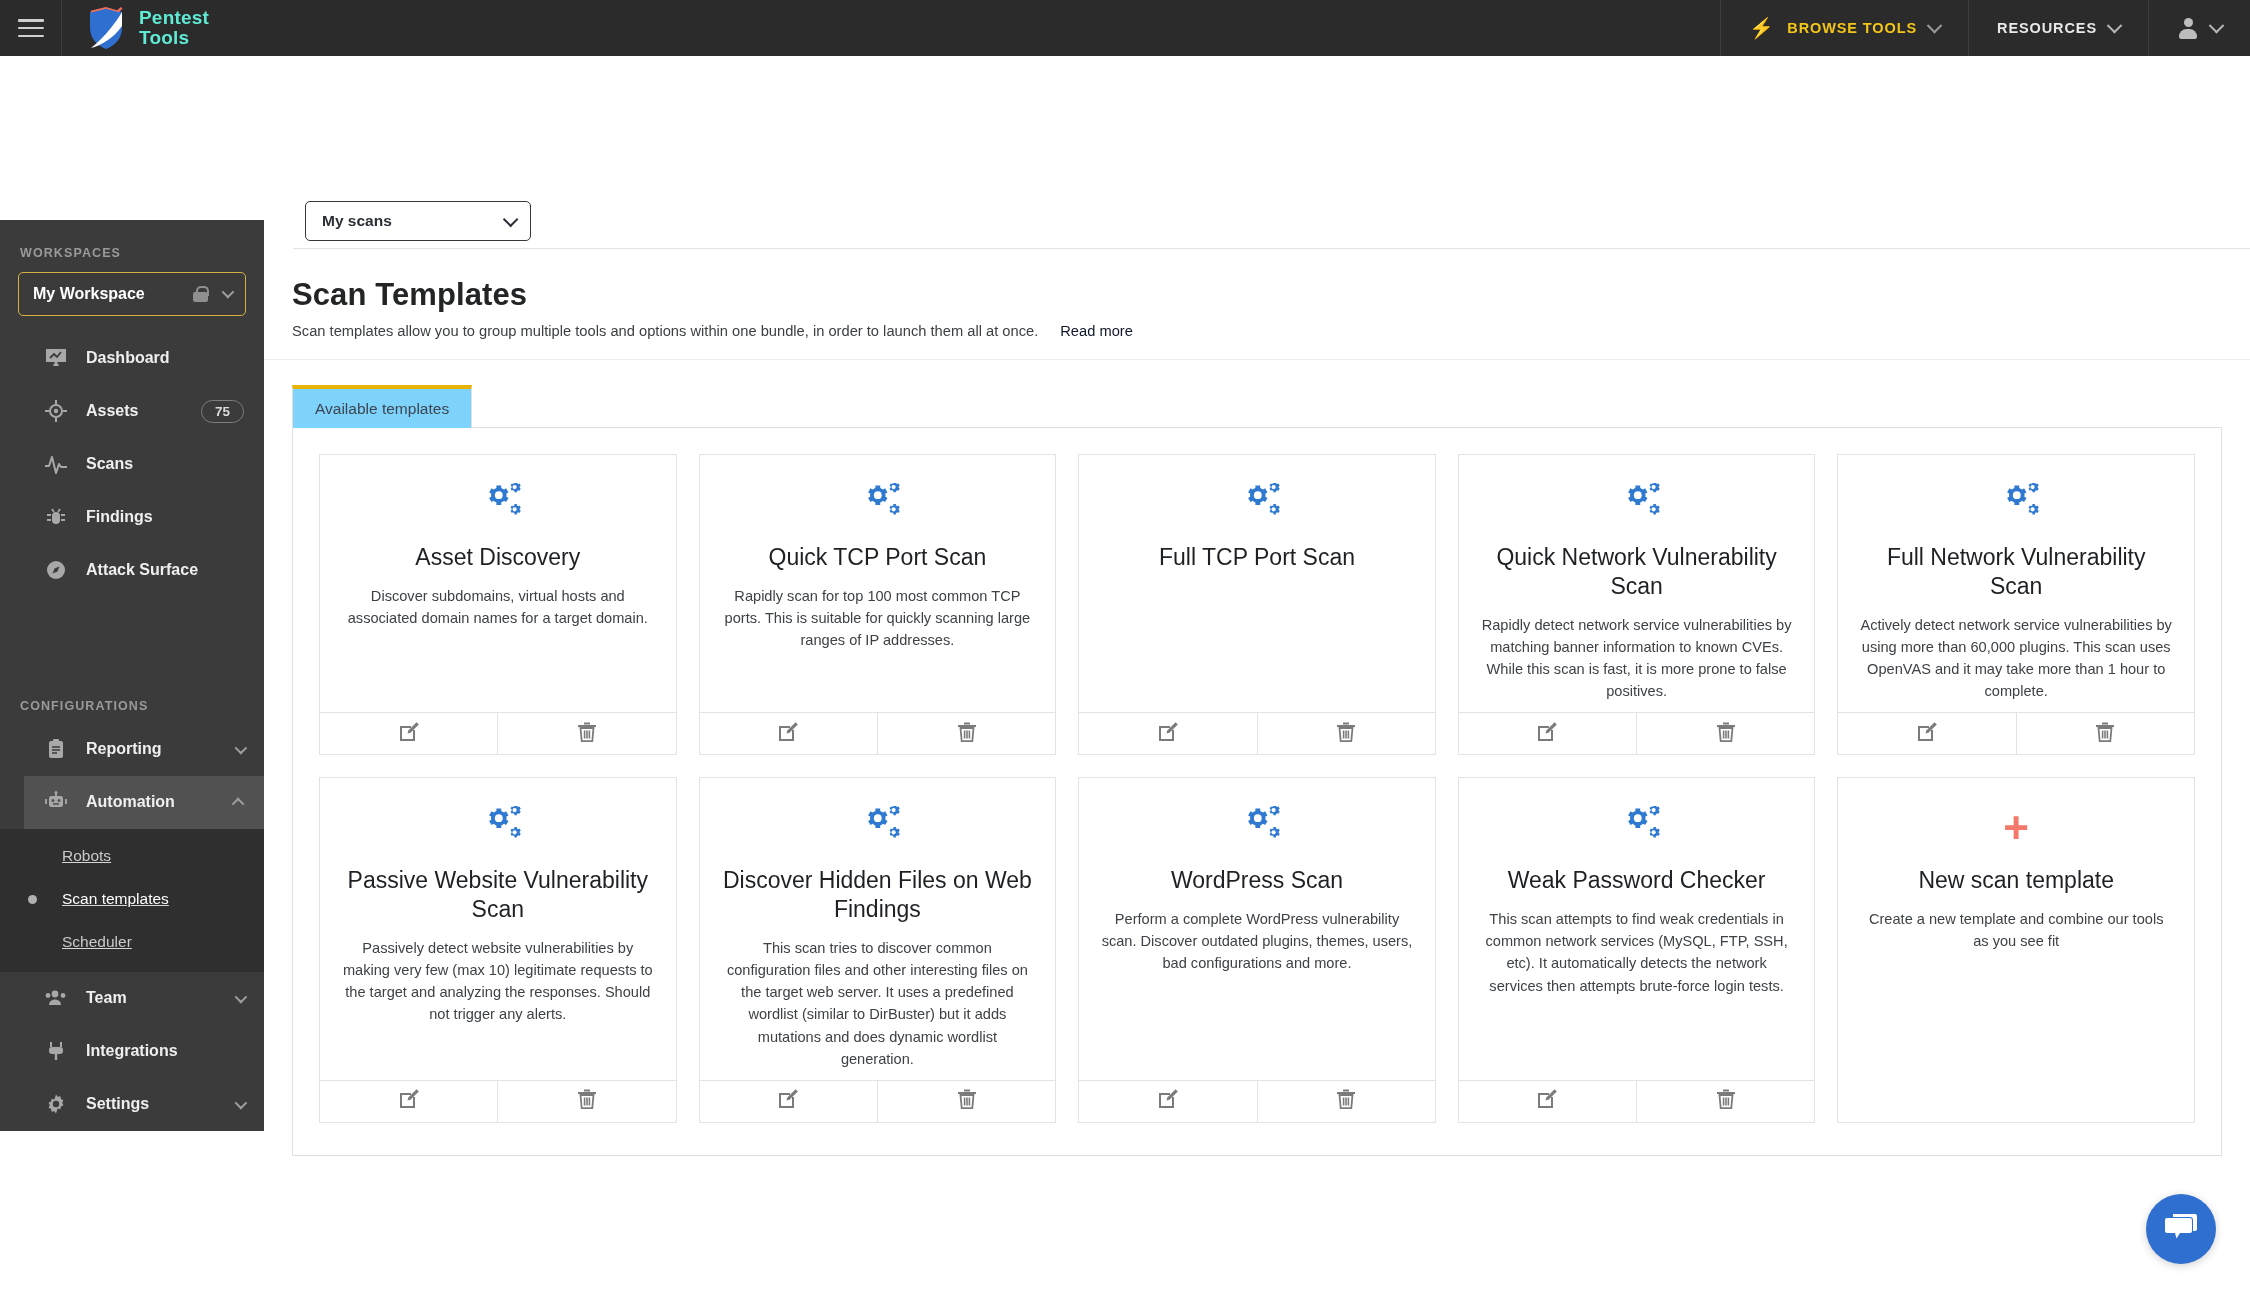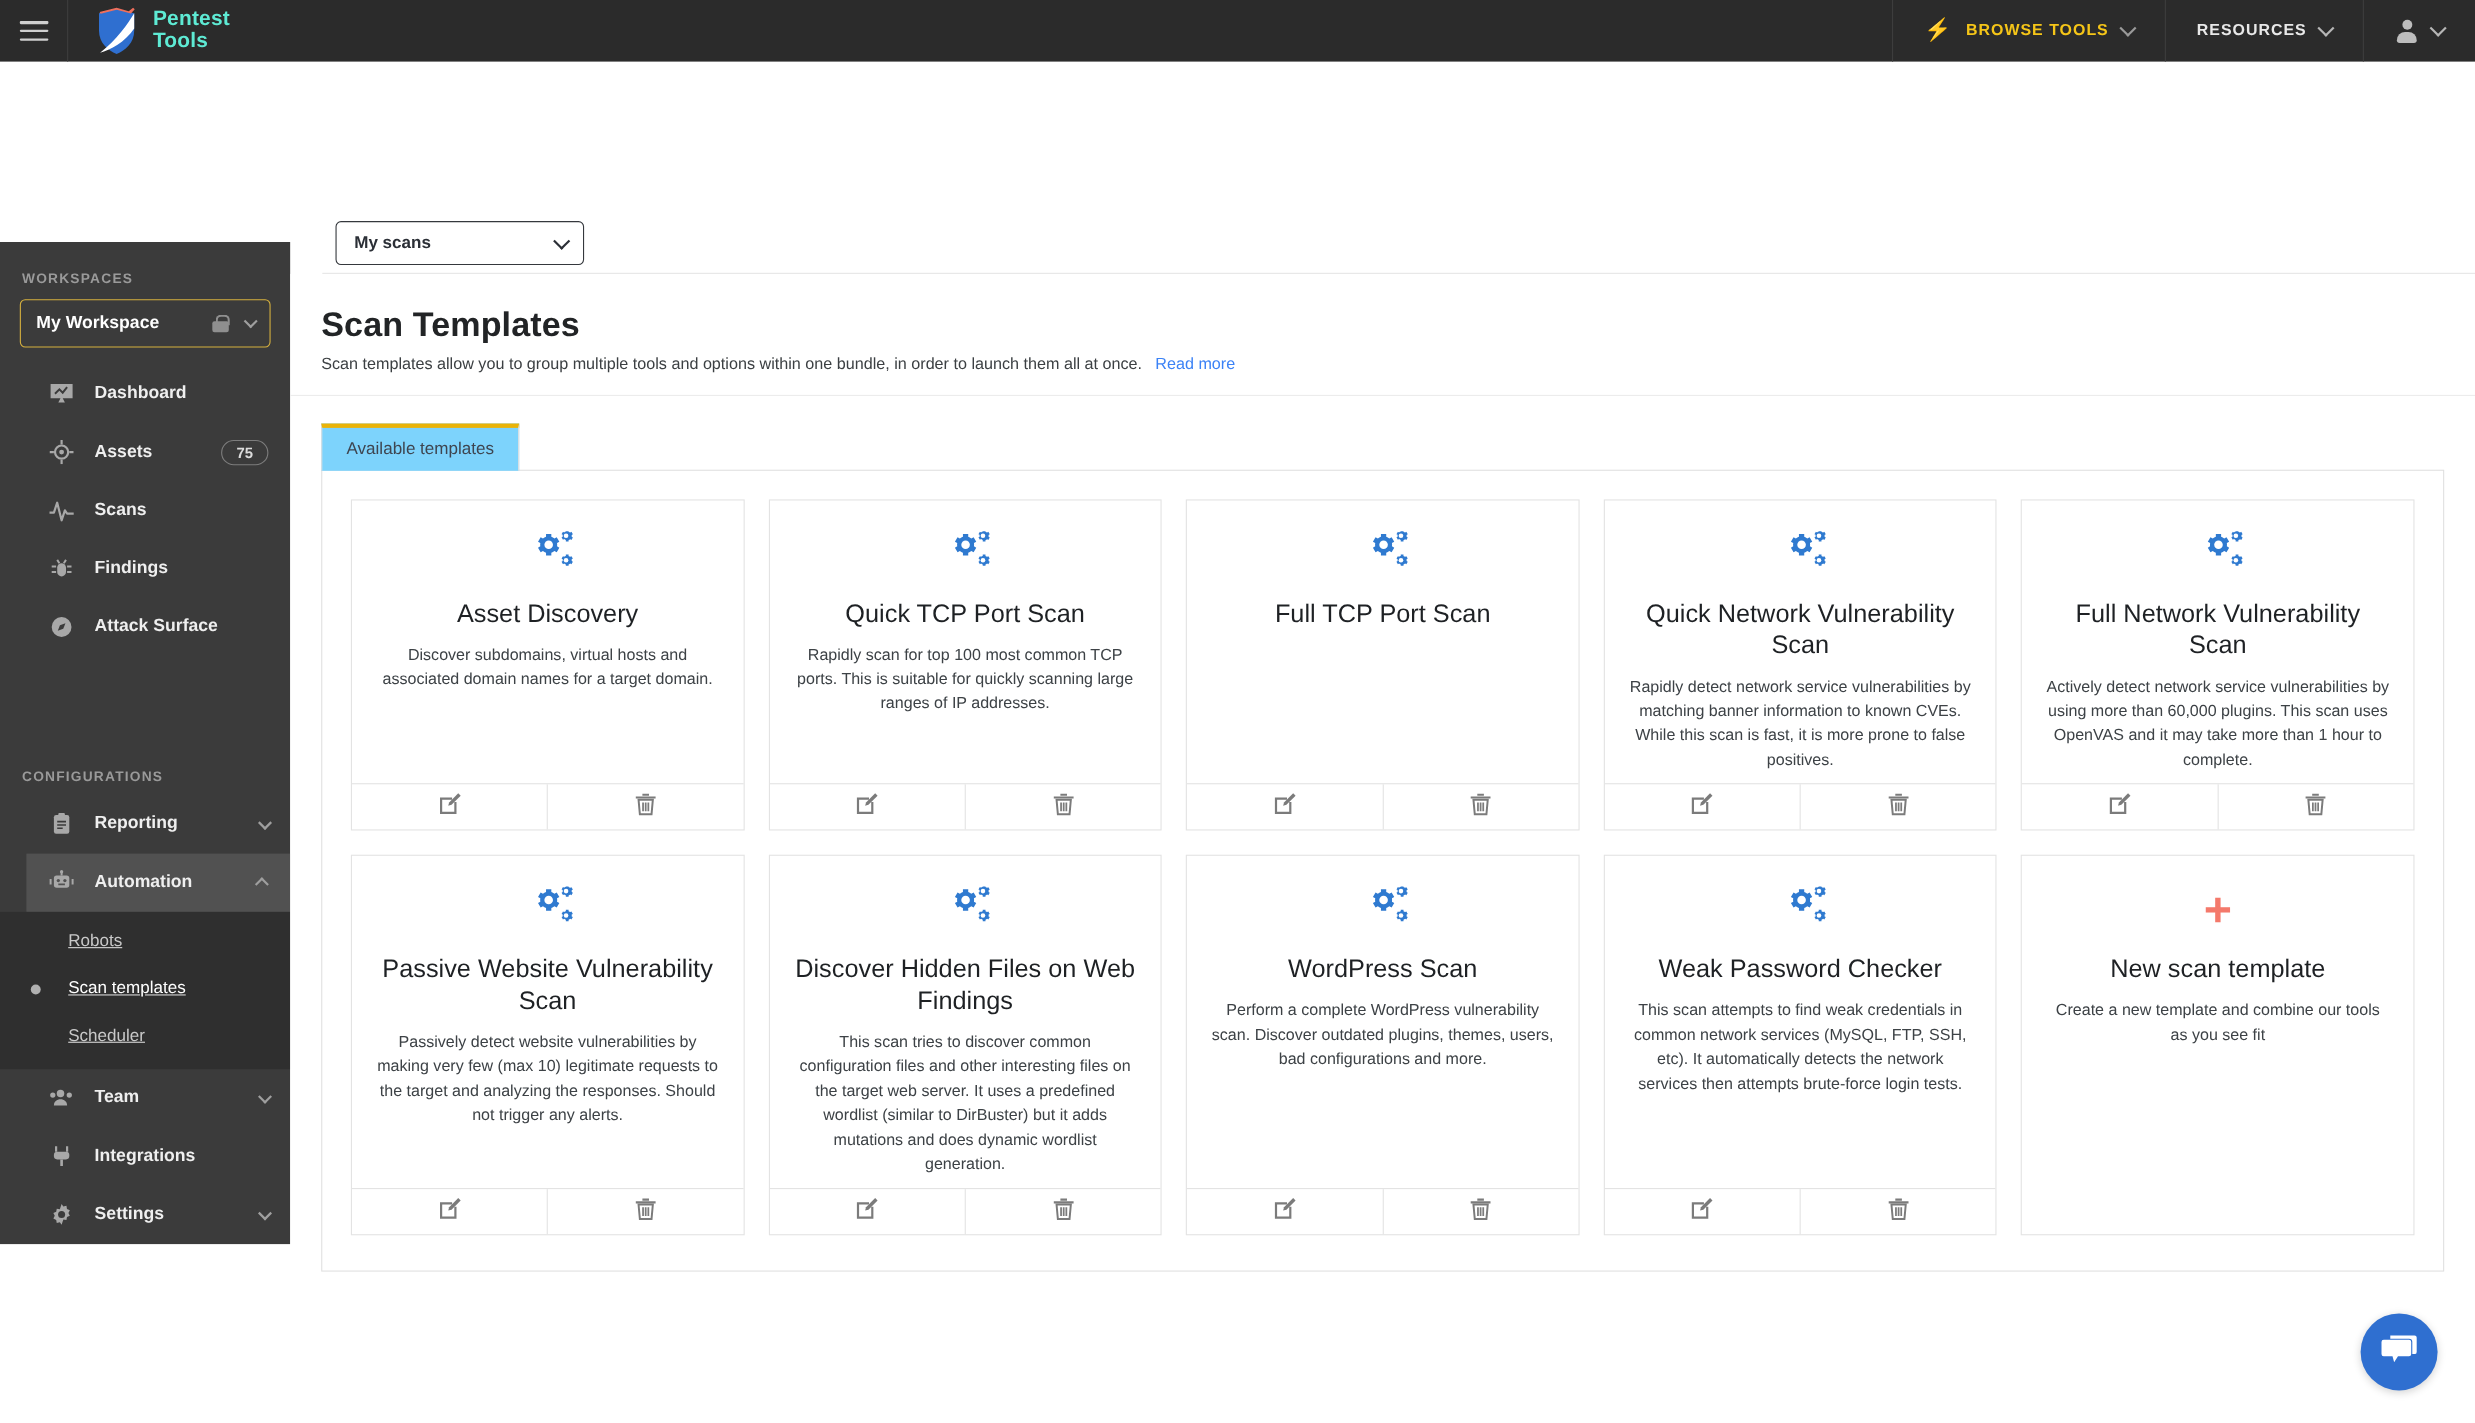--- a/index.html
+++ b/index.html
@@ -94,21 +94,21 @@
     width: 226px; height: 40px; border: 1.5px solid #35383d; border-radius: 5px;
     display: flex; align-items: center; padding: 0 16px; font-size: 15.5px;
     font-weight: bold; color: #2b2f36; cursor: pointer;
   }
   .scan-select span.lbl { flex: 1; }
   .scan-select .chev2 { width: 11px; height: 11px; border-right: 2.6px solid #2b2f36; border-bottom: 2.6px solid #2b2f36; transform: rotate(45deg) translateY(-3px); }
 
   .page-head { padding: 28px 28px 20px 28px; background:#fff; border-bottom: 1px solid #ececec; }
   .page-title { font-size: 31px; font-weight: bold; color: #222426; letter-spacing: .1px; }
   .page-sub { margin-top: 10px; font-size: 14.7px; color: #3c4043; }
-  .page-sub a { color: #3b82f6; text-decoration: none; margin-left: 12px; }
+  .page-sub a { color: #0f172a; text-decoration: none; margin-left: 22px; }
 
   .content-area { padding: 24px 28px 0 28px; flex: 1; background: #fff; }
   .tabs-row { display: flex; height: 43px; align-items: flex-end; }
   .tab {
     border: 1px solid #e0e0e0; border-bottom: none; border-top: 4px solid #eab308;
     background: #7dd3fc; padding: 0 22px; height: 43px; display: flex; align-items: center;
     font-size: 15.5px; color: #3e4550; cursor: pointer; position: relative; top: 1px; margin-top: 46px;
   }
   .panel-body { border: 1px solid #e0e0e0; padding: 26px 26px 32px 26px; background: #fff; }
 

